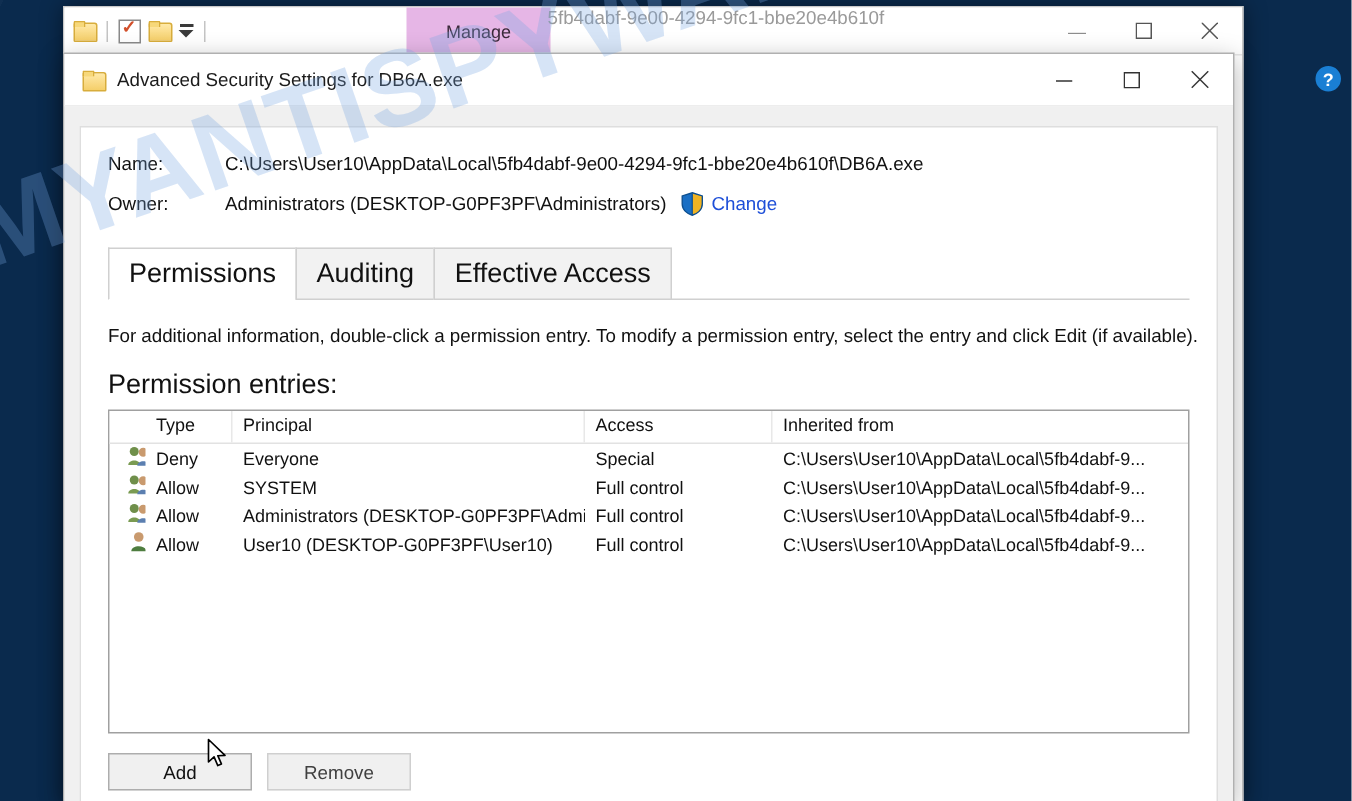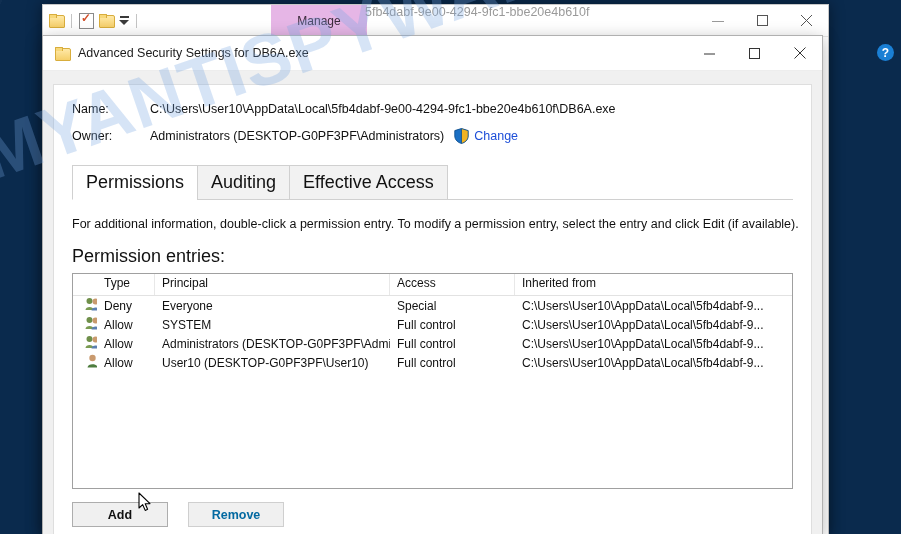--- a/index.html
+++ b/index.html
@@ -114,26 +114,26 @@
   .c-type{width:58px;}
   .c-prin{width:235px;}
   .c-acc{width:125px;}
   .c-inh{flex:1;border-right:none;}
   .lv-row{display:flex;height:19px;align-items:center;font-size:12px;color:#111;}
   .lv-c{padding-left:7px;box-sizing:border-box;overflow:hidden;white-space:nowrap;}
   .users-ico{
     width:16px;height:14px;position:relative;display:inline-block;margin-left:5px;
   }
   
-  #btn-row{display:flex;gap:20px;margin:13px 0 16px 18px;font-weight:bold;}
+  #btn-row{display:flex;gap:10px;margin:13px 0 16px 18px;}
   .btn{
     min-width:74px;height:23px;font-size:12.5px;border:1px solid #adadad;background:#f0f0f0;
     color:#111;display:flex;align-items:center;justify-content:center;cursor:pointer;padding:0 10px;
   }
-  .btn.disabled{color:#0369a1;border-color:#cfcfcf;background:#f0f0f0;cursor:default;}
+  .btn.disabled{color:#404040;border-color:#cfcfcf;background:#f0f0f0;cursor:default;}
   #btn-inherit{
     margin:14px 0 0 18px;min-width:120px;height:24px;font-size:12.5px;
     border:1px solid #0078d7;background:#cfe8fa;color:#111;display:inline-flex;
     align-items:center;justify-content:center;padding:0 12px;position:relative;cursor:pointer;
   }
   
   #help-btn{
     position:absolute;right:7px;top:44px;width:17px;height:17px;border-radius:50%;
     background:#1a7fd4;color:#fff;font-size:12px;font-weight:bold;
     display:flex;align-items:center;justify-content:center;z-index:40;cursor:pointer;

